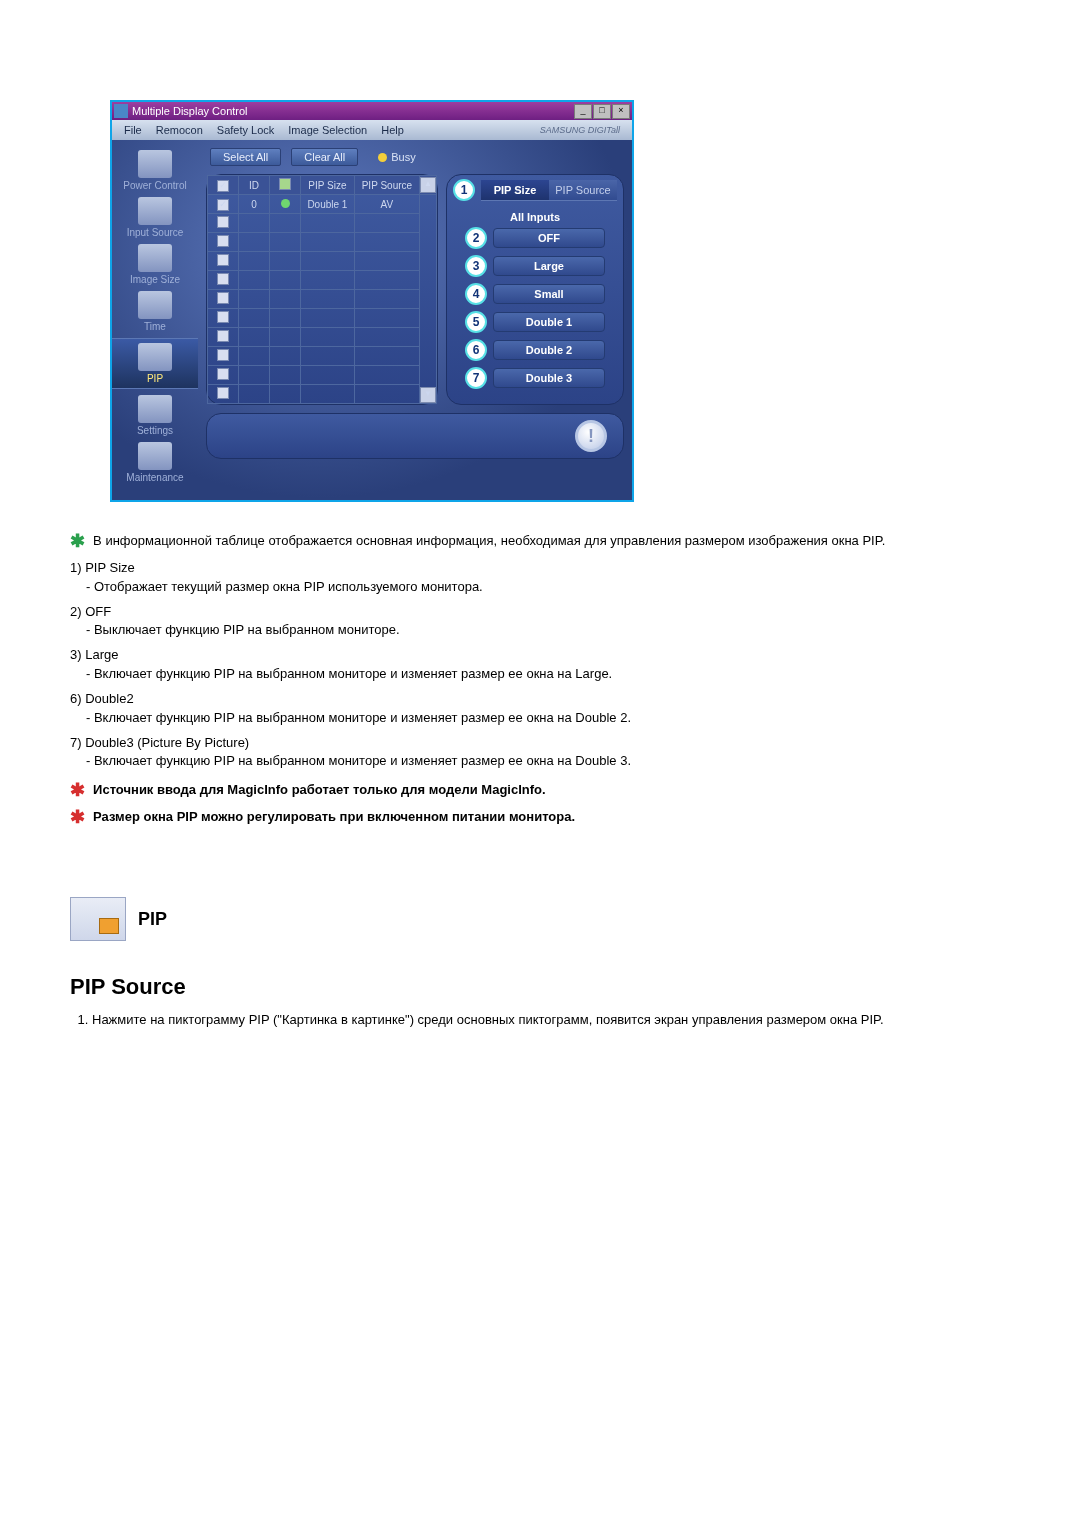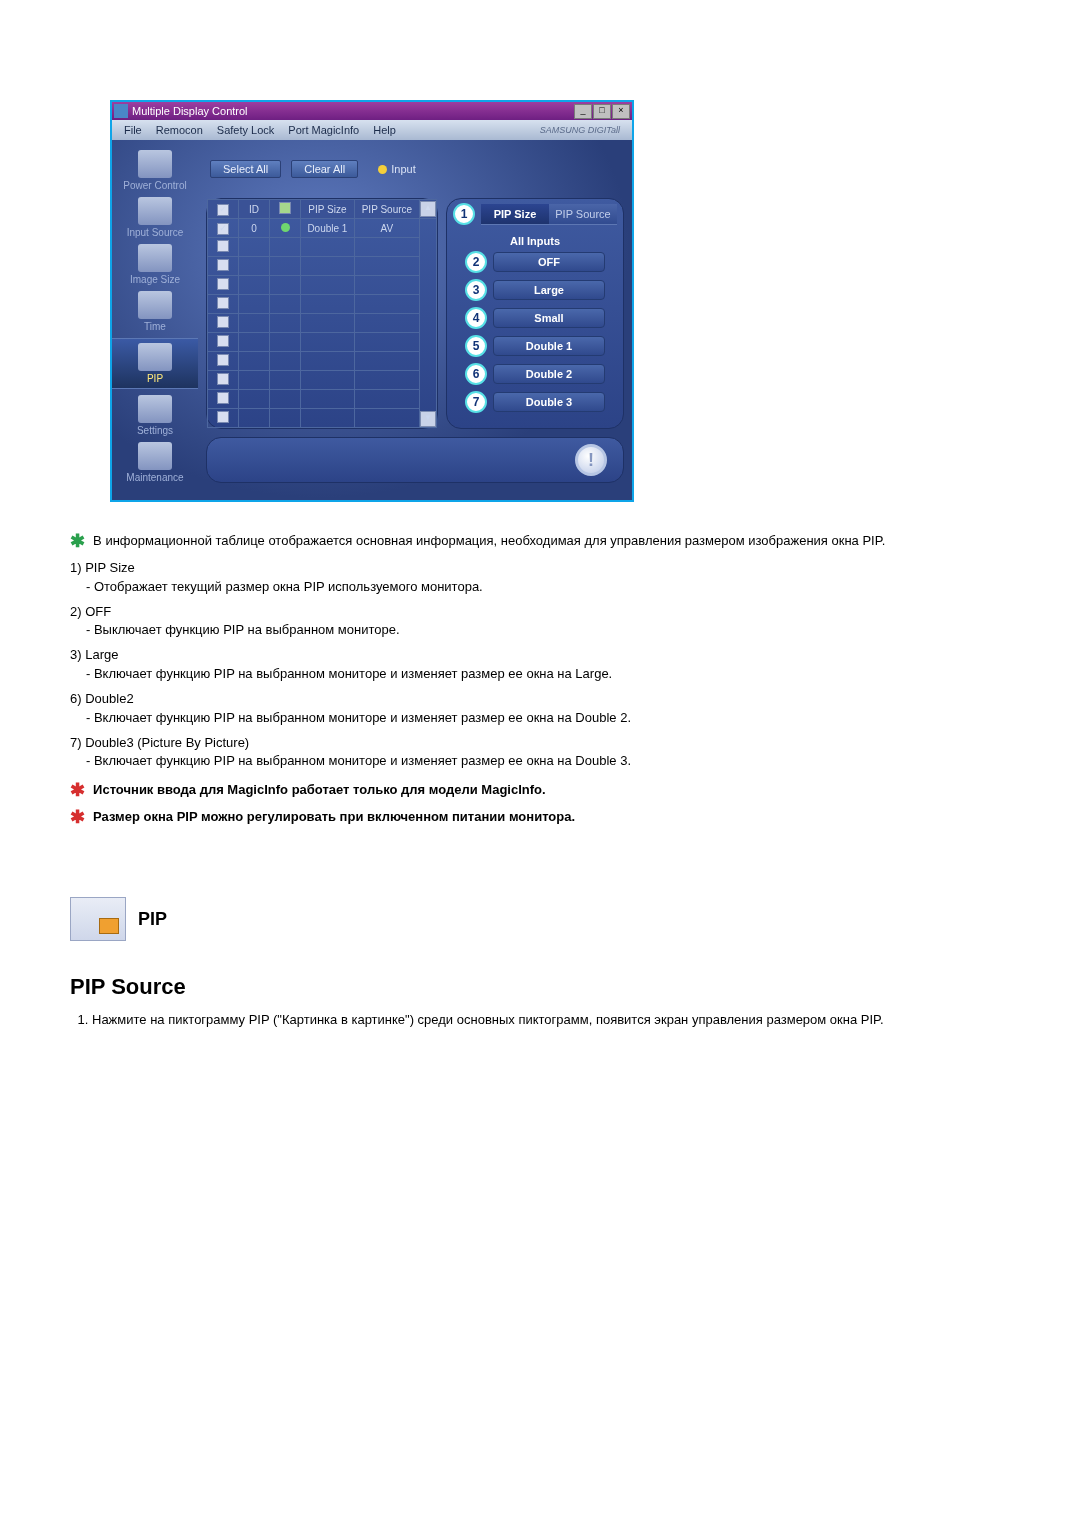--- a/index.html
+++ b/index.html
@@ -66,21 +66,21 @@
     border-radius:3px;
   }
   .side-item.active .side-label { color:#ffe97a; }
   .side-item.active {
     background: linear-gradient(#3b5aa5,#1e335f);
     padding:4px 0; border:1px solid #5c78b5; border-left:none; border-right:none;
   }
   .main-area { flex:1; display:flex; flex-direction:column; }
   .toolbar {
     display:flex; align-items:center; gap:10px;
-    padding:20px 12px;
+    padding:8px 12px;
     font-size:11px;
   }
   .tool-btn {
     background:linear-gradient(#5f7fbf,#3c5a9a);
     border:1px solid #2b4076;
     color:#e8eefb;
     padding:2px 12px; font-size:11px; border-radius:2px;
   }
   .busy { display:flex; align-items:center; gap:4px; color:#d9e2f5; font-size:11px; margin-left:10px;}
   .busy-dot { width:9px;height:9px;border-radius:50%;background:#f4cf3a;}
@@ -172,21 +172,21 @@
       <span class="title-text">Multiple Display Control</span>
       <span class="win-btn">_</span>
       <span class="win-btn">□</span>
       <span class="win-btn">×</span>
     </div>
 
     <div class="menubar">
       <span>File</span>
       <span>Remocon</span>
       <span>Safety Lock</span>
-      <span>Port MagicInfo</span>
+      <span>Image Selection</span>
       <span>Help</span>
       <span class="brand">SAMSUNG DIGITall</span>
     </div>
 
     <div class="client">
 
       <div class="sidebar">
         <div class="side-item">
           <div class="side-icon"></div>
           <div class="side-label">Power Control</div>
@@ -216,21 +216,21 @@
           <div class="side-label">Maintenance</div>
         </div>
       </div>
 
       <div class="main-area">
         <div class="toolbar">
           <button class="tool-btn">Select All</button>
           <button class="tool-btn">Clear All</button>
           <span class="busy">
             <span class="busy-dot"></span>
-            <span>Input</span>
+            <span>Busy</span>
           </span>
         </div>
 
         <div class="mid-row">
 
           <div class="grid-box grid">
             <table>
               <tbody>
                   <tr>
                 <th style="width:22px"><span class="chk on"></span></th>

